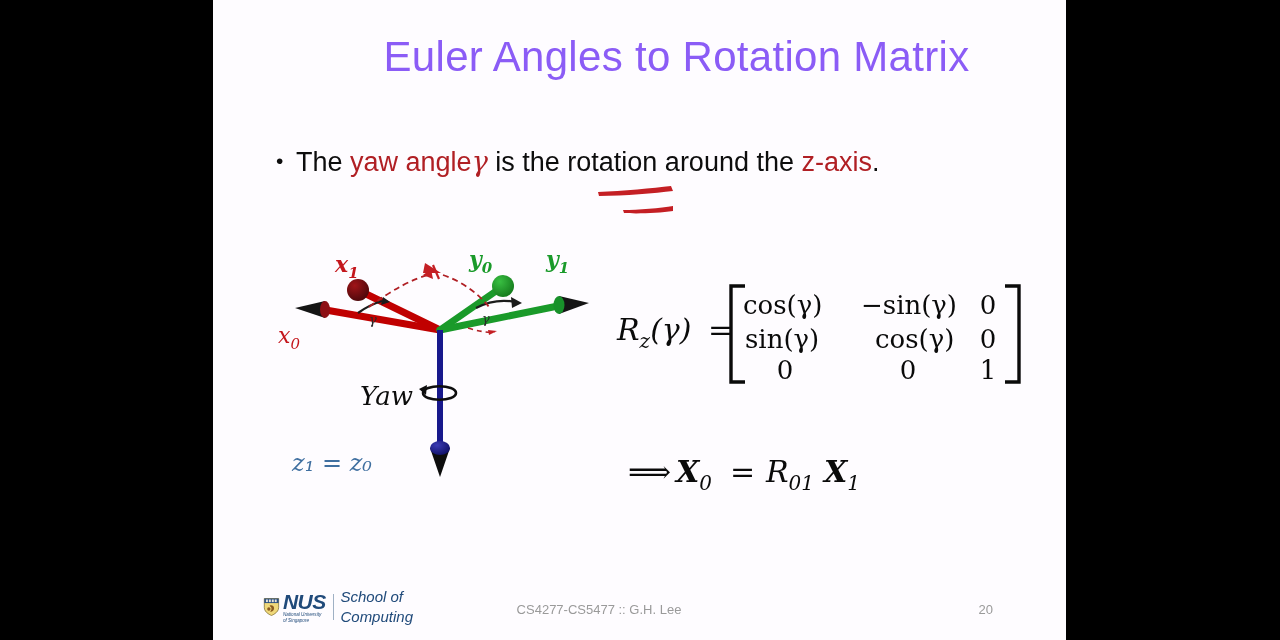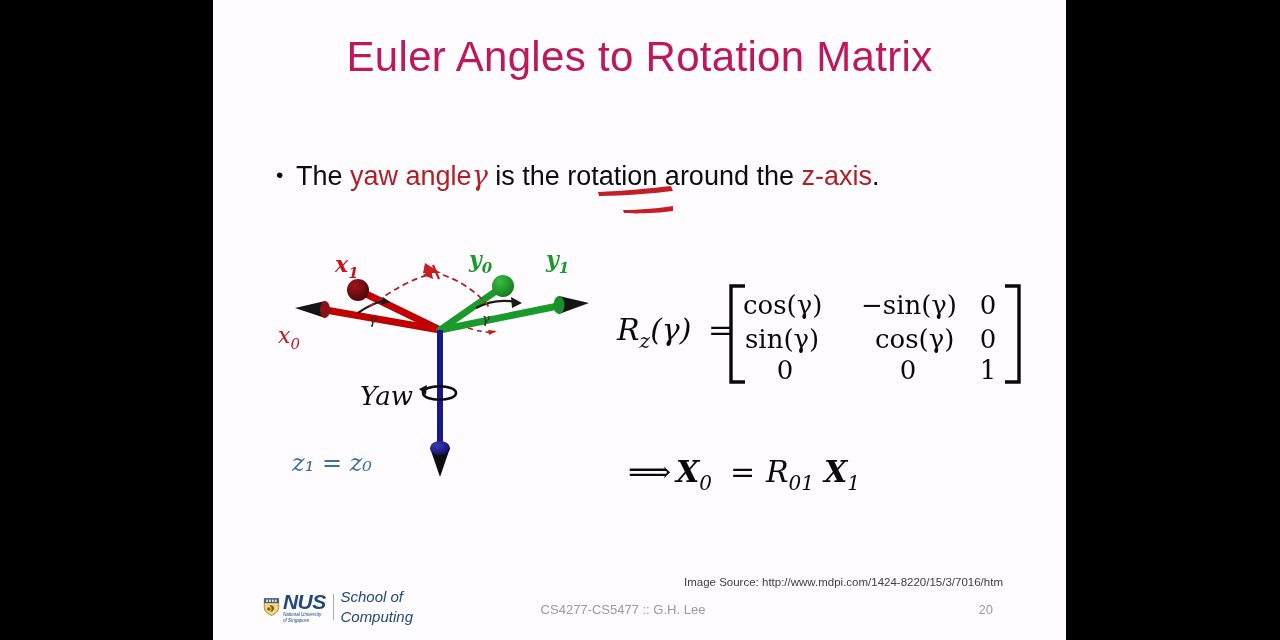--- a/index.html
+++ b/index.html
@@ -42,30 +42,31 @@
   
   #title {
     position: absolute;
     left: 0;
     top: 33px;
     width: 853px;
     text-align: center;
     font-size: 42px;
     font-weight: 400;
     letter-spacing: 0.3px;
-    color: #be185d;
-    font-family: "Liberation Sans", sans-serif;
-    white-space: nowrap;
+    color: #8b5cf6;
+    font-family: "Liberation Sans", sans-serif;
+    white-space: nowrap;
+    padding-left: 37px;
   }
 
   
   #bullet-line {
     position: absolute;
     left: 63px;
-    top: 160px;
+    top: 146px;
     width: 760px;
     font-size: 27px;
     color: #0d0d0d;
     white-space: nowrap;
     font-family: "Liberation Sans", sans-serif;
   }
   #bullet-line .dot {
     display: inline-block;
     width: 20px;
     color: #0d0d0d;
@@ -133,21 +134,20 @@
   }
   #footer-center {
     position: absolute;
     left: 0;
     top: 602px;
     width: 772px;
     text-align: center;
     font-size: 13px;
     color: #9a9a9a;
     font-family: "Liberation Sans", sans-serif;
-    margin-left: 24px;
   }
   #footer-page {
     position: absolute;
     left: 740px;
     top: 602px;
     width: 40px;
     text-align: right;
     font-size: 13px;
     color: #9a9a9a;
     font-family: "Liberation Sans", sans-serif;
@@ -321,21 +321,20 @@
     </svg>
 
     <svg id="result-eq" viewBox="0 0 400 60">
       <text x="10" y="42" font-size="30" fill="#0a0a0a" class="matrix-svg-text">⟹</text>
       <text x="58" y="42" font-size="30" font-style="italic" font-weight="bold" fill="#0a0a0a" class="matrix-svg-text"><tspan>X</tspan><tspan dy="8" font-size="20" font-weight="normal">0</tspan></text>
       <text x="112" y="42" font-size="30" fill="#0a0a0a" class="matrix-svg-text">=</text>
       <text x="148" y="42" font-size="30" font-style="italic" fill="#0a0a0a" class="matrix-svg-text"><tspan>R</tspan><tspan dy="8" font-size="20">01</tspan></text>
       <text x="206" y="42" font-size="30" font-style="italic" font-weight="bold" fill="#0a0a0a" class="matrix-svg-text"><tspan>X</tspan><tspan dy="8" font-size="20" font-weight="normal">1</tspan></text>
     </svg>
 
-    <div id="image-source">Image Source: http://www.mdpi.com/1424-8220/15/3/7016/htm</div>
     <div id="footer-center">CS4277-CS5477 :: G.H. Lee</div>
     <div id="footer-page">20</div>
 
     <div id="nus-logo">
       <svg class="crest" viewBox="0 0 26 30">
         <path d="M2,2 H24 V16 C24,24 13,28 13,28 C13,28 2,24 2,16 Z" fill="#f0d87a" stroke="#6b5a1e" stroke-width="1"></path>
         <path d="M2,2 H24 V9 H2 Z" fill="#2a4f82"></path>
         <rect x="4.5" y="3.5" width="3" height="4" fill="#e8e4d8"></rect>
         <rect x="9" y="3.5" width="3" height="4" fill="#e8e4d8"></rect>
         <rect x="13.5" y="3.5" width="3" height="4" fill="#e8e4d8"></rect>

